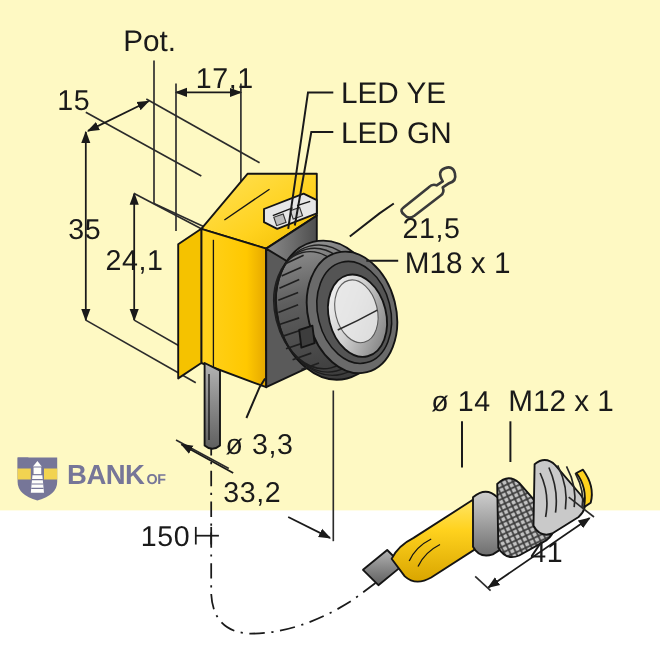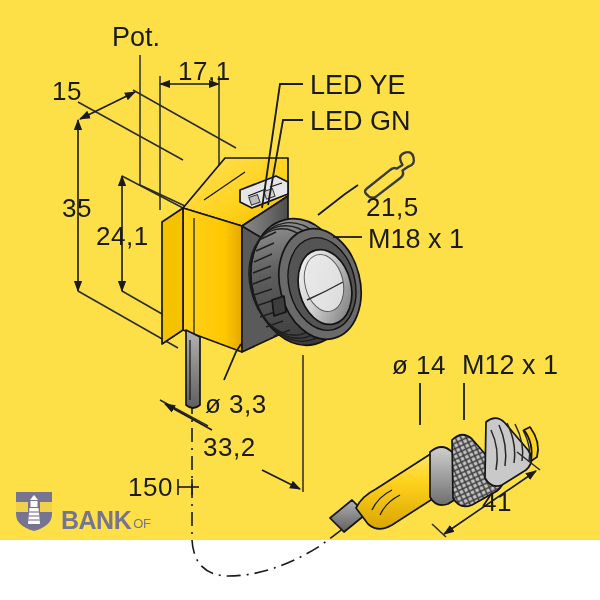--- a/index.html
+++ b/index.html
@@ -9,22 +9,22 @@
   }
   body {
     width: 600px;
     height: 600px;
     overflow: hidden;
     font-family: "Liberation Sans", sans-serif;
   }
   #stage {
     position: relative;
     width: 600px;
-    height: 540px;
-    background: #fde047;
+    height: 464px;
+    background: #fef9c3;
   }
   #drawing {
     position: absolute;
     left: 0;
     top: 0;
     width: 600px;
     height: 600px;
   }
   .dimtext {
     font-family: "Liberation Sans", sans-serif;
@@ -67,21 +67,21 @@
     stroke: #141414;
     stroke-width: 1.2;
     stroke-linejoin: round;
     fill: none;
   }
   #watermark {
     position: absolute;
     left: 14px;
     bottom: 8px;
     display: flex;
-    align-items: flex-end;
+    align-items: flex-start;
     gap: 7px;
     opacity: 0.95;
   }
   #wm-text {
     display: flex;
     flex-direction: column;
     line-height: 0.92;
   }
   .wm-row {
     display: flex;
@@ -90,21 +90,21 @@
   }
   .wm-big {
     font-family: "Liberation Sans", sans-serif;
     font-weight: bold;
     font-size: 25px;
     color: #6f6f96;
     letter-spacing: -0.5px;
   }
   .wm-small {
     font-family: "Liberation Sans", sans-serif;
-    font-weight: normal;
+    font-weight: bold;
     font-size: 13px;
     color: #6f6f96;
     letter-spacing: -0.3px;
     padding-bottom: 2px;
     margin-top: 16px;
   }
 </style>
 </head>
 <body>
 

